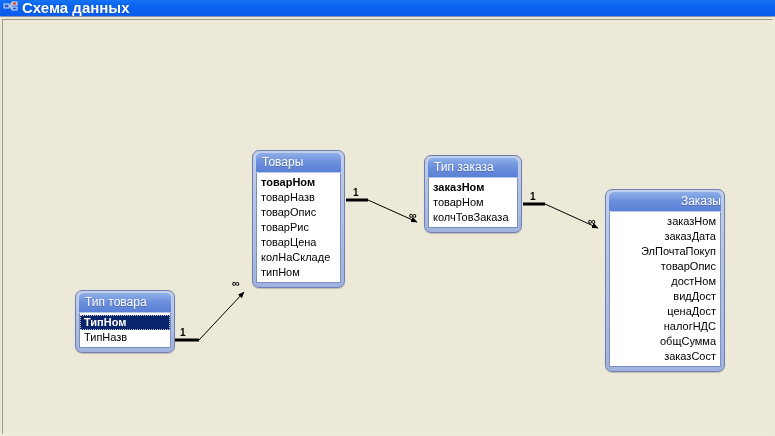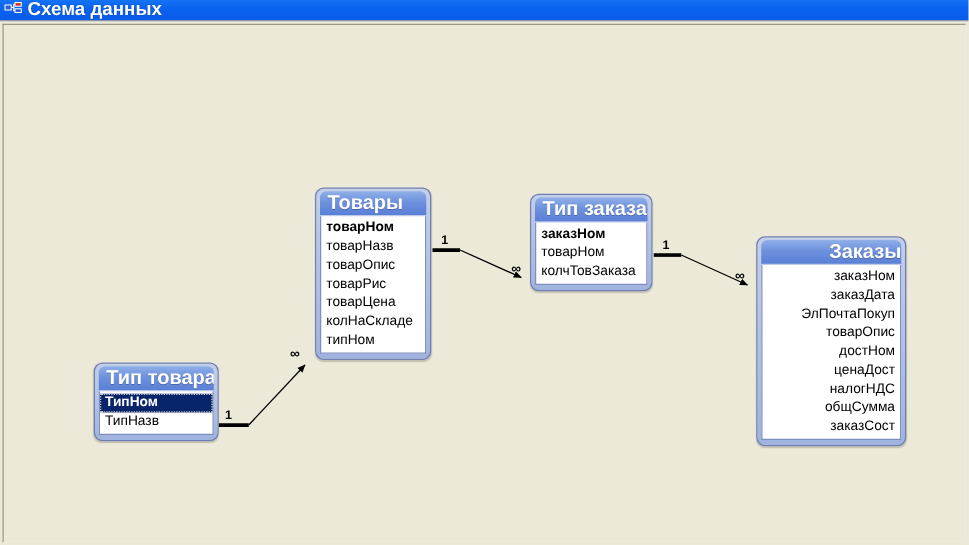--- a/index.html
+++ b/index.html
@@ -50,21 +50,21 @@
     border:1px solid #6F7FAF;
     border-radius:7px;
     background:linear-gradient(180deg,#C3CFEA 0%,#AFC0E4 55%,#9FB3DE 100%);
     padding:2px 3px 4px 3px;
     box-shadow:0 1px 1px rgba(0,0,0,.18);
   }
   .tbl-hdr{
     height:19px;line-height:19px;
     border-radius:5px 5px 0 0;
     background:linear-gradient(180deg,#8FB0E8 0%,#6E91DD 45%,#5A80D6 100%);
-    color:#FFFFFF;font-size:16px;font-weight:bold;
+    color:#FFFFFF;font-size:12px;font-weight:normal;
     padding-left:6px;
     white-space:nowrap;overflow:hidden;
     text-shadow:0 1px 0 rgba(0,0,0,.25);
   }
   .tbl-body{
     background:#FFFFFF;
     border:1px solid #7E8FBF;
     border-top:none;
     margin-top:1px;
     padding:2px 0 2px 0;
@@ -151,20 +151,21 @@
             </div>
           </div>
           <div class="tbl" style="left: 602px; top: 169px; width: 120px; text-align: right;">
             <div class="tbl-hdr">Заказы</div>
             <div class="tbl-body">
               <div class="fld">заказНом</div>
               <div class="fld">заказДата</div>
               <div class="fld">ЭлПочтаПокуп</div>
               <div class="fld">товарОпис</div>
               <div class="fld">достНом</div>
+              <div class="fld">видДост</div>
               <div class="fld">ценаДост</div>
               <div class="fld">налогНДС</div>
               <div class="fld">общСумма</div>
               <div class="fld">заказСост</div>
             </div>
           </div>
         </div>
       <div id="marks">
           <span class="mark" style="left: 177px; top: 308px;">1</span>
           <span class="mark inf" style="left: 229px; top: 258px;">∞</span>

